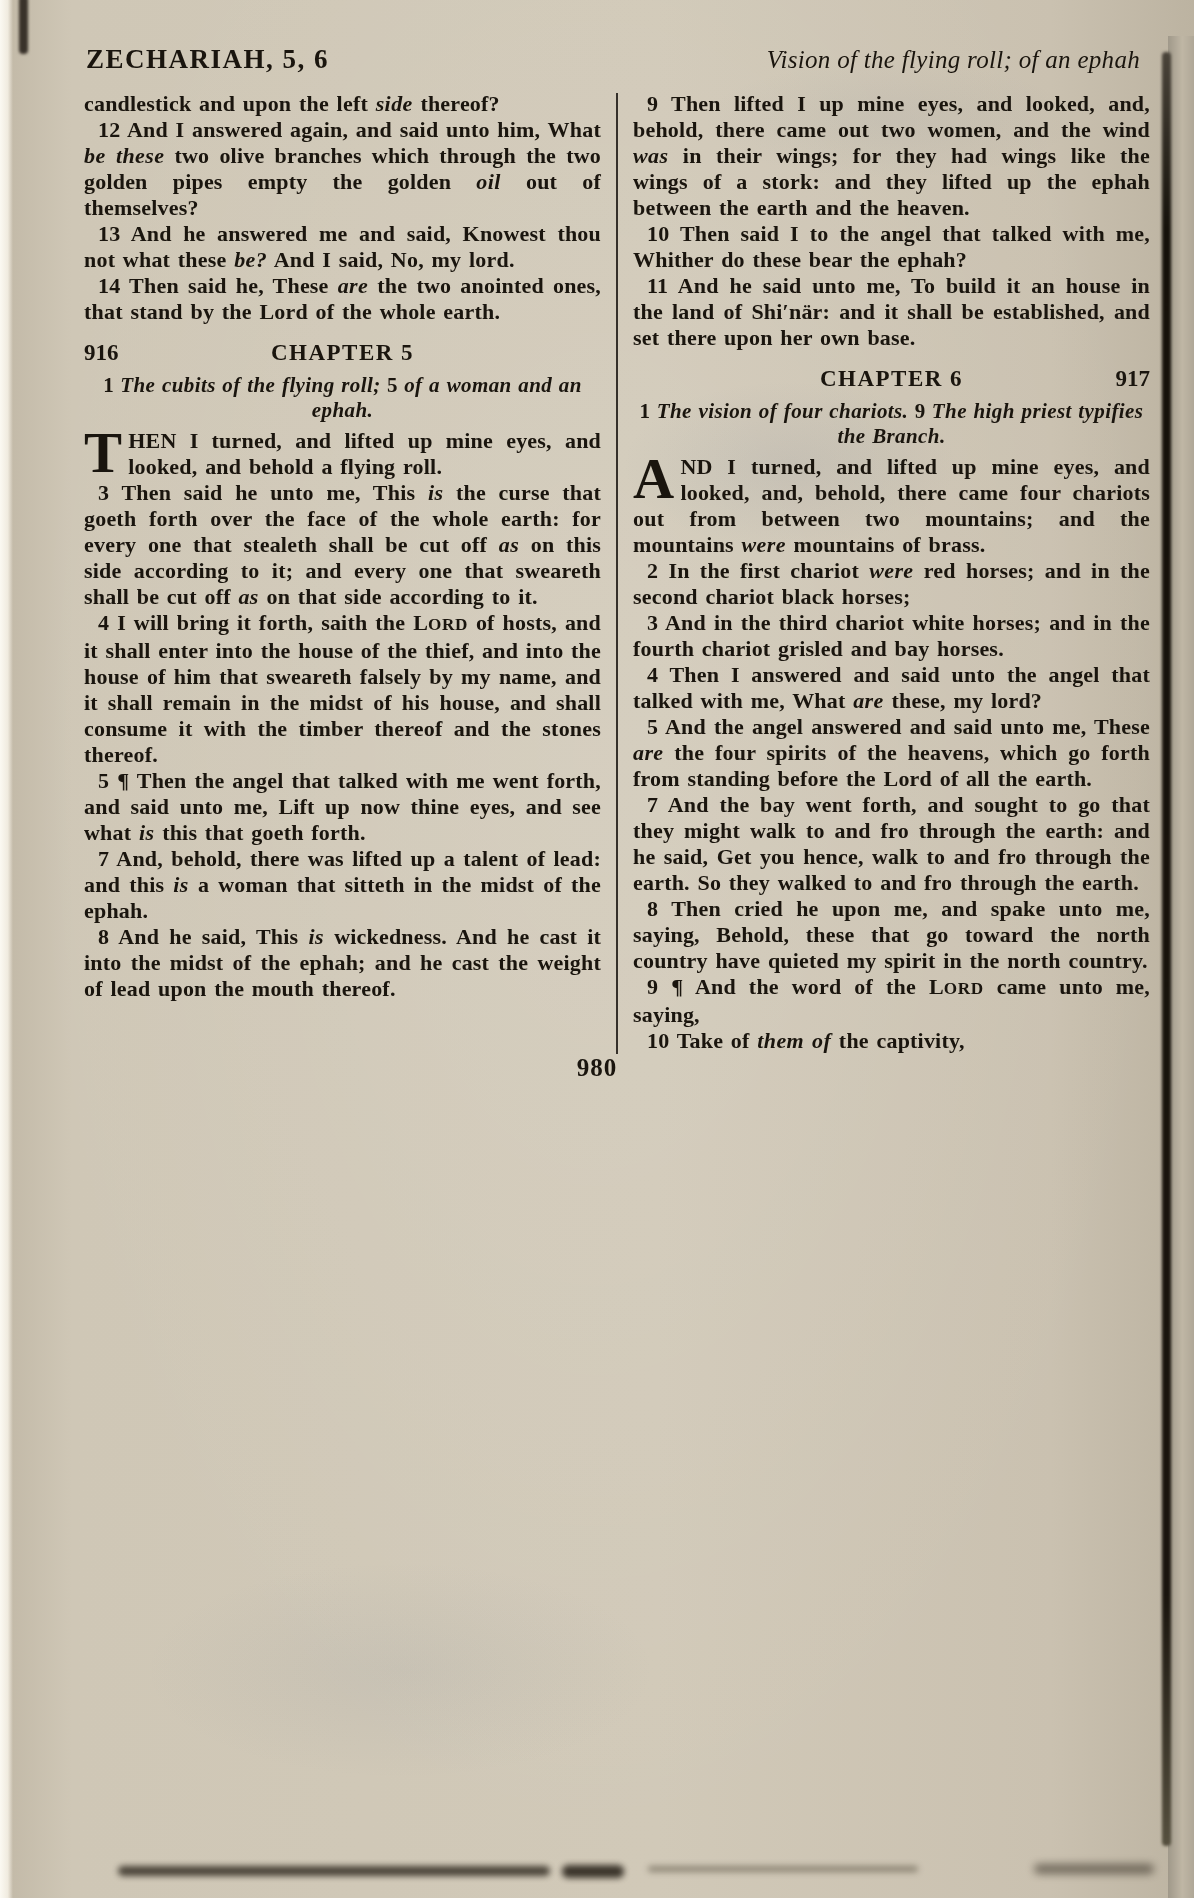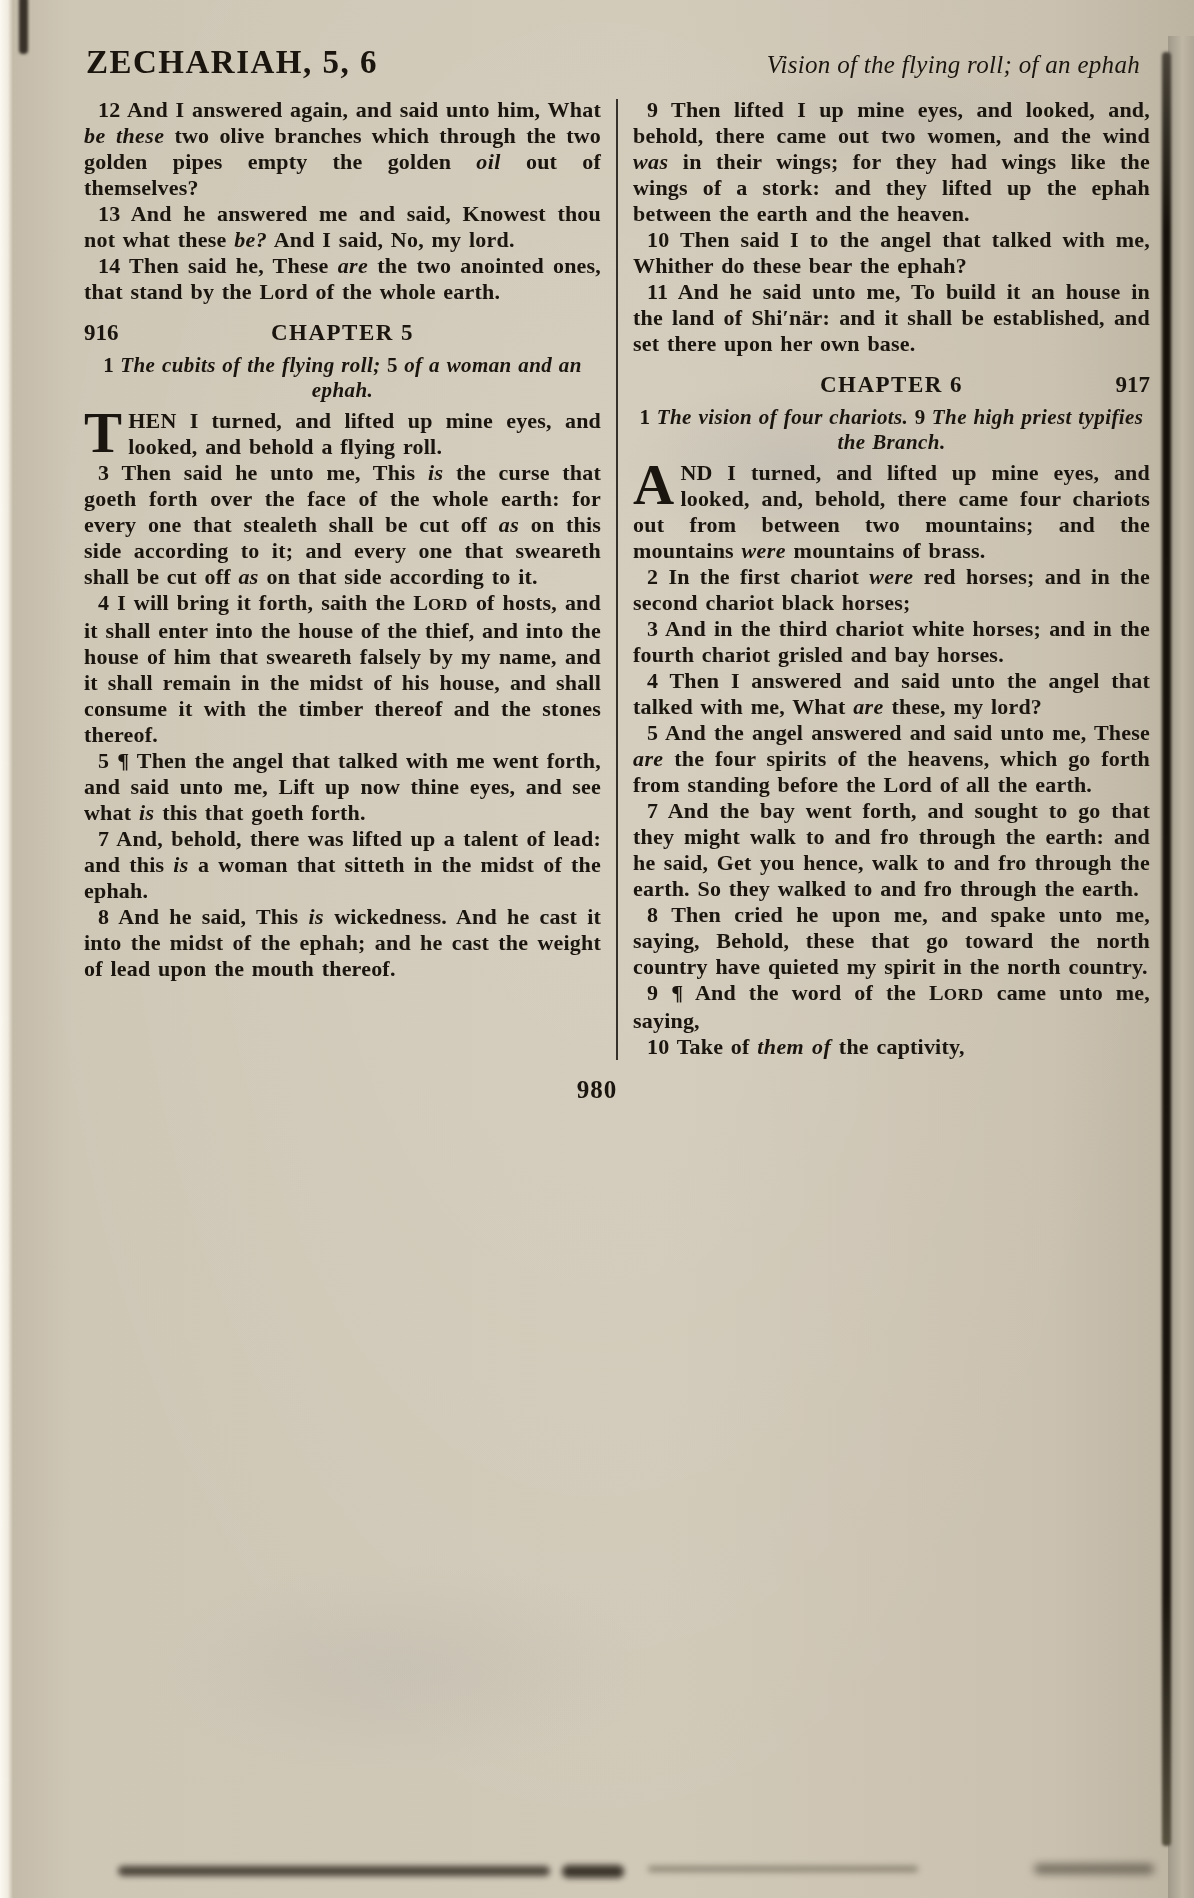--- a/index.html
+++ b/index.html
@@ -35,21 +35,21 @@
   .ghost { position:absolute; z-index:1; pointer-events:none; }
   .ghost.g1 { left:620px; top:380px; width:340px; height:170px;
     background: radial-gradient(ellipse, rgba(95,110,135,0.10), rgba(0,0,0,0) 70%); }
   .ghost.g2 { left:140px; top:1560px; width:520px; height:220px;
     background: radial-gradient(ellipse, rgba(95,110,135,0.08), rgba(0,0,0,0) 70%); }
   .ghost.g3 { left:700px; top:60px; width:380px; height:120px;
     background: radial-gradient(ellipse, rgba(95,110,135,0.07), rgba(0,0,0,0) 70%); }
   
   .header { position:relative; z-index:4; display:flex; justify-content:space-between;
     align-items:baseline; padding: 44px 54px 16px 86px; }
-  .header-title { font-weight:700; font-size:33px; letter-spacing:1.5px; }
+  .header-title { font-weight:700; font-size:27px; letter-spacing:1.5px; }
   .header-running { font-style:italic; font-weight:400; font-size:25px; letter-spacing:0.3px; }
   
   .columns { position:relative; z-index:4; display:flex; align-items:stretch;
     margin: 0 44px 0 84px; }
   .column { flex:1; }
   .divider { width:2px; background:#35302a; margin: 2px 15px 0 15px; }
   .columns p { margin:0; text-align:justify; font-size:22px; line-height:26px;
     font-weight:700; word-spacing:2px; letter-spacing:0.2px; }
   p.verse { text-indent:14px; }
   p.cont { text-indent:0; }
@@ -59,38 +59,39 @@
     margin:1px 4px 5px 4px; word-spacing:1px; }
   .chapter-heading { display:flex; align-items:flex-start; font-weight:700; font-size:23px;
     margin:15px 0 7px 0; }
   .ch-side { width:66px; }
   .ch-right { text-align:right; }
   .ch-title { flex:1; text-align:center; letter-spacing:1.5px; }
   .columns i { letter-spacing:0.4px; }
   .sc { font-size:0.78em; letter-spacing:0.6px; }
   
   .footer { position:relative; z-index:4; text-align:center; font-weight:700;
-    font-size:25px; letter-spacing:1px; margin-top:16px; }
+    font-size:25px; letter-spacing:1px; margin-top:0; }
 </style>
 </head>
 <body>
 
 <div class="page">
 
   <div class="ghost g1"></div>
   <div class="ghost g2"></div>
   <div class="ghost g3"></div>
 
   <div class="header">
     <div class="header-title">ZECHARIAH, 5, 6</div>
     <div class="header-running">Vision of the flying roll; of an ephah</div>
   </div>
 
   <div class="columns">
     <div class="column col-left">
+        <p class="cont">candlestick and upon the left <i>side</i> thereof?</p>
         <p class="verse">12 And I answered again, and said unto him, What <i>be these</i> two olive branches which through the two golden pipes empty the golden <i>oil</i> out of themselves?</p>
         <p class="verse">13 And he answered me and said, Knowest thou not what these <i>be?</i> And I said, No, my lord.</p>
         <p class="verse">14 Then said he, These <i>are</i> the two anointed ones, that stand by the Lord of the whole earth.</p>
         <div class="chapter-heading">
           <span class="ch-side ch-left">916</span>
           <span class="ch-title">CHAPTER 5</span>
           <span class="ch-side ch-right"></span>
         </div>
         <p class="summary">1 <i>The cubits of the flying roll;</i> 5 <i>of a woman and an ephah.</i></p>
         <p class="dropcap"><span class="cap">T</span><span>HEN I turned, and lifted up mine eyes, and looked, and behold a flying roll.</span></p>

